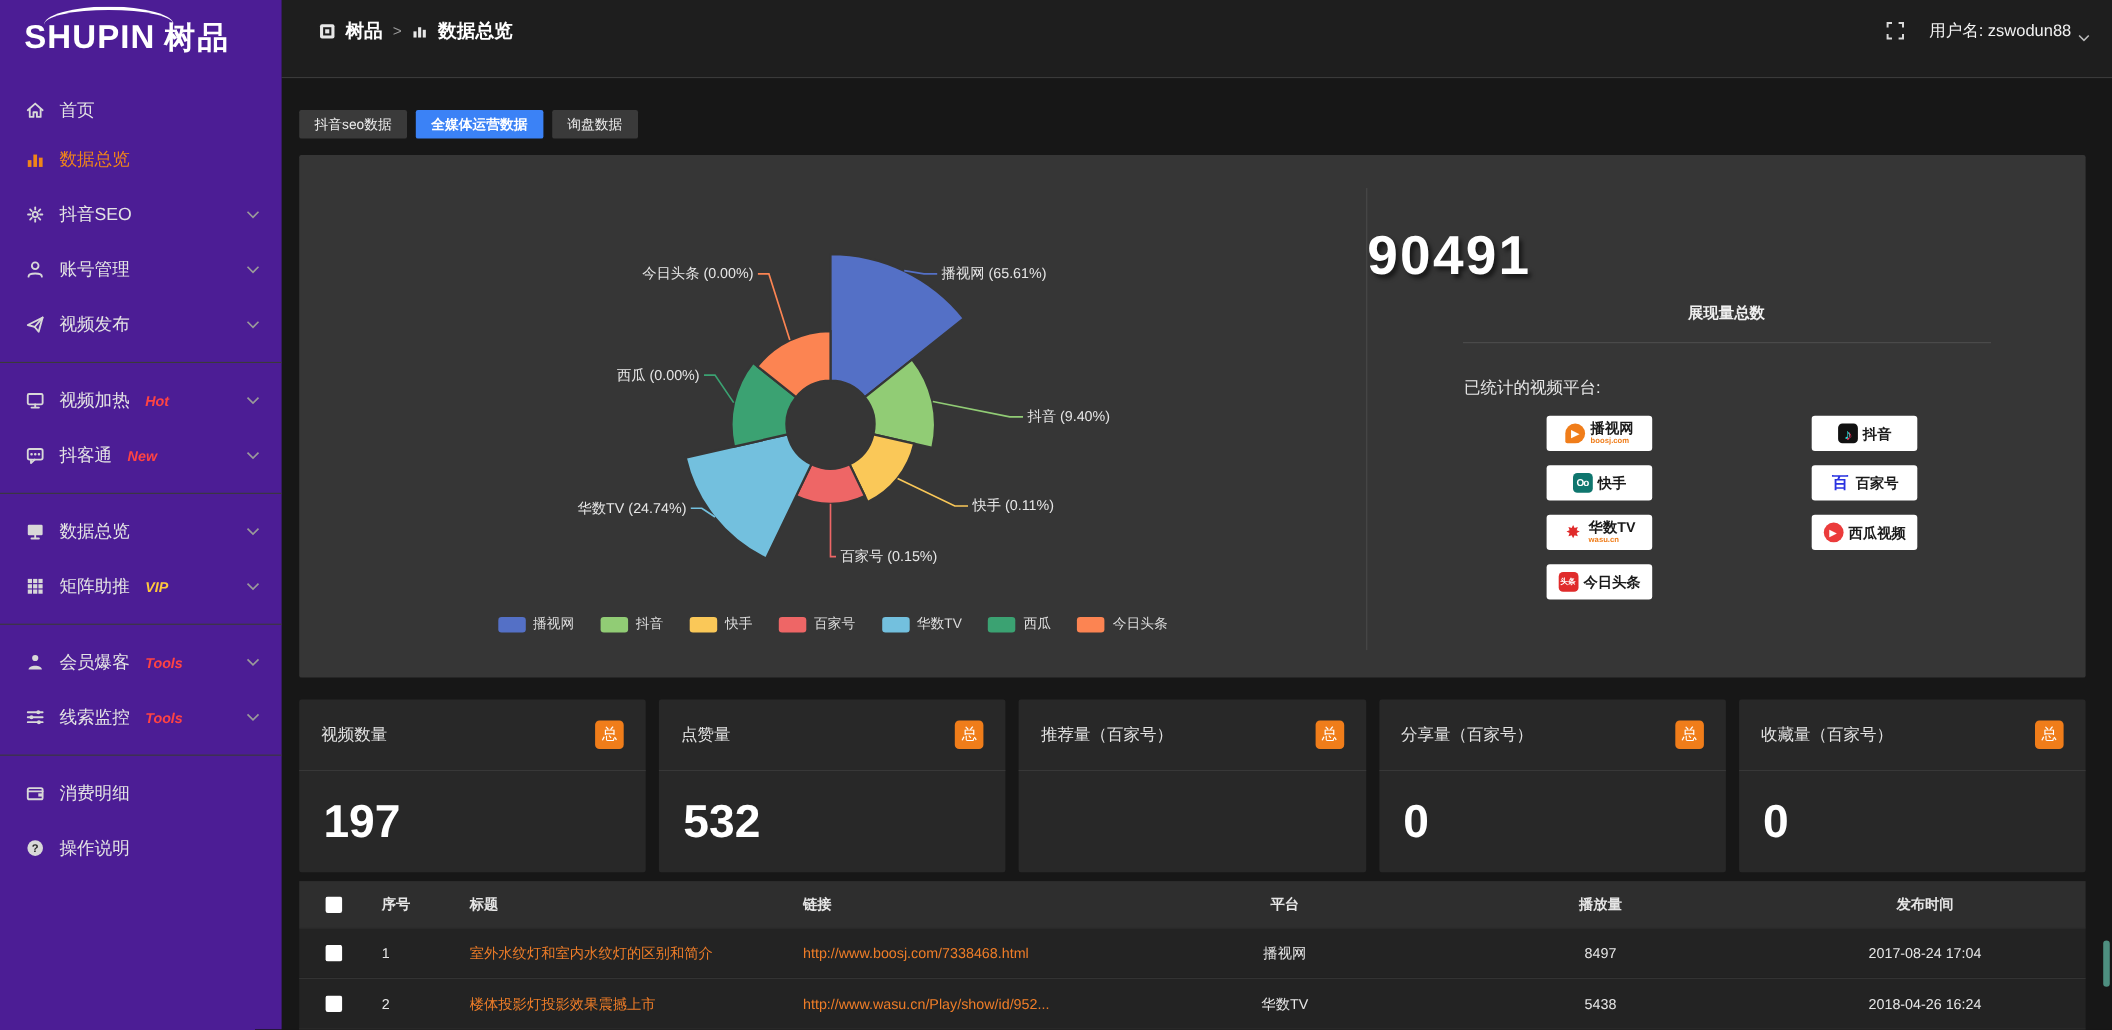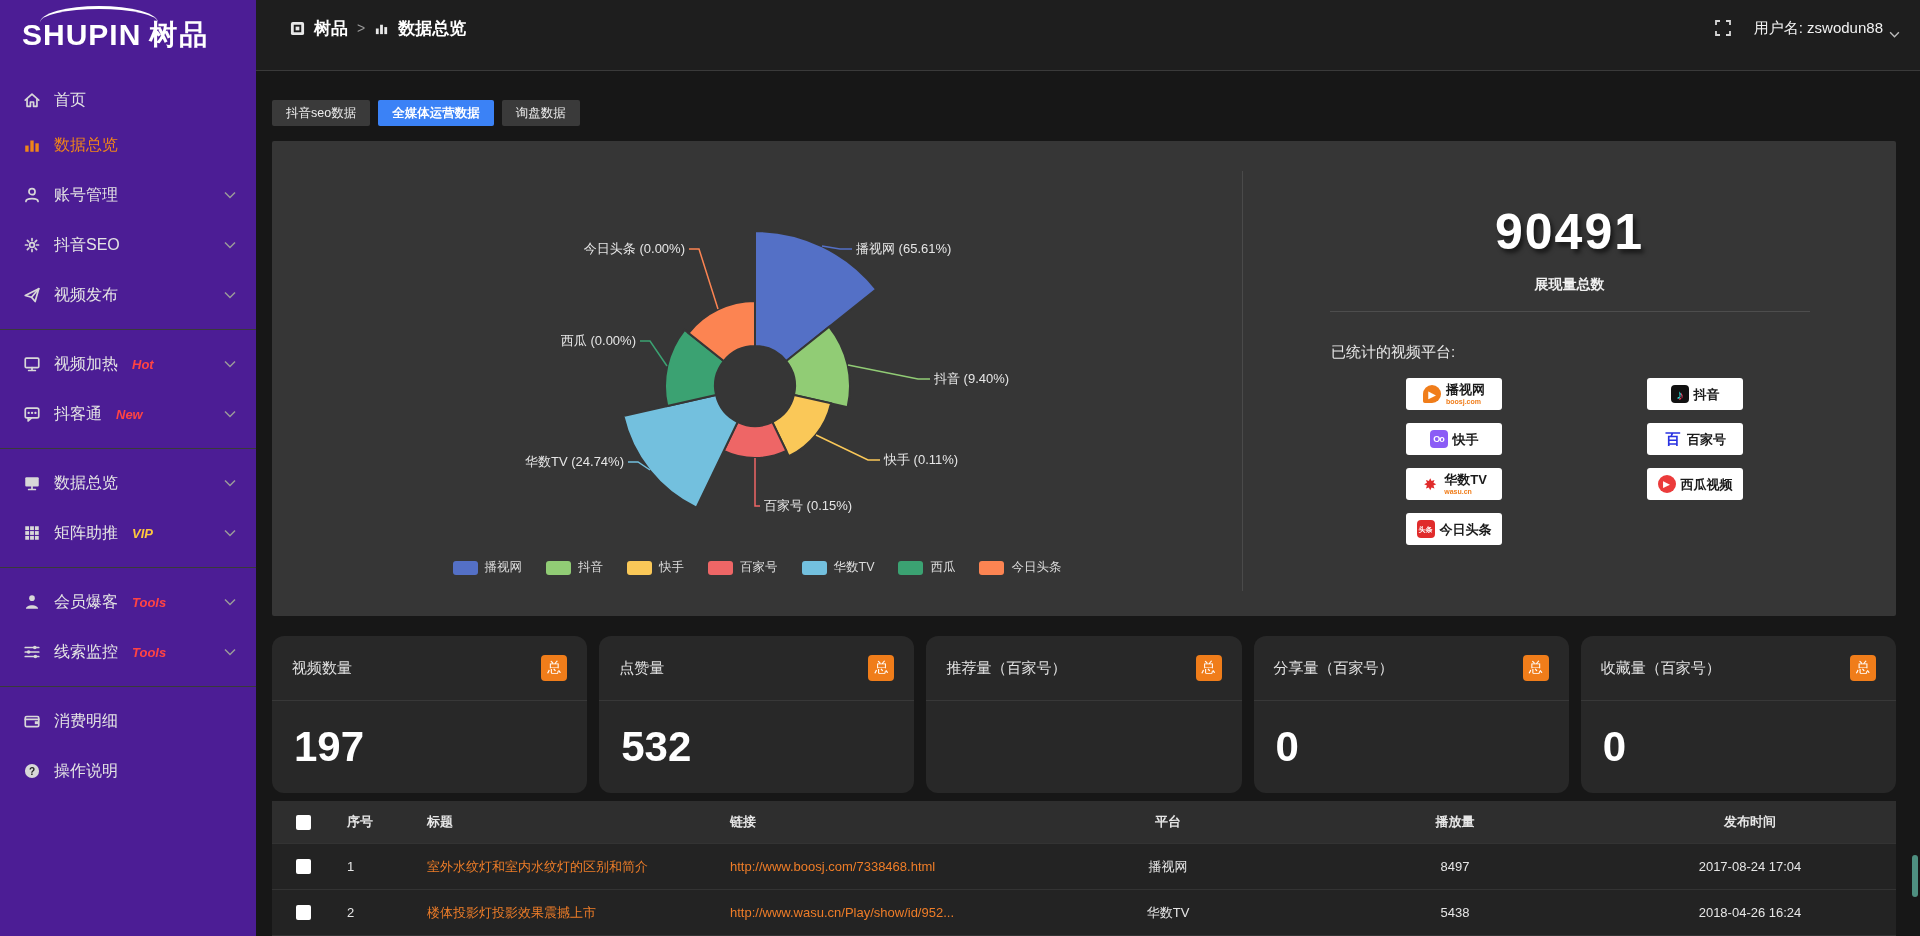--- a/index.html
+++ b/index.html
@@ -43,39 +43,39 @@
     color:#eee;font-size:12.5px;border-radius:2px;cursor:pointer;}
   .tab.active{background:#3b82f6;color:#fff;font-weight:bold;}
   
   .panel{margin-top:15px;height:475px;background:#363636;border-radius:2px;position:relative;}
   .rose-wrap{position:absolute;left:0;top:0;width:970px;height:475px;}
   .legend{position:absolute;left:0;bottom:40px;width:970px;display:flex;justify-content:center;gap:24px;}
   .legend-item{display:flex;align-items:center;gap:7px;cursor:pointer;}
   .legend-chip{width:25px;height:14px;border-radius:3px;}
   .legend-item span{font-size:12.5px;color:#ddd;}
   .right-col{position:absolute;left:970px;top:30px;bottom:25px;right:0;border-left:1px solid #4a4a4a;}
-  .big-number{position:absolute;top:32px;left:0;right:0;text-align:center;
+  .big-number{position:absolute;top:32px;left:0;right:0;text-align:left;
     font-size:50px;font-weight:800;color:#fff;letter-spacing:2px;
     text-shadow:3px 4px 4px rgba(0,0,0,.55);}
   .big-label{position:absolute;top:105px;left:0;right:0;text-align:center;
     font-size:14px;font-weight:bold;color:#f0f0f0;}
   .sum-divider{position:absolute;top:140px;left:87px;width:480px;border-top:1px solid #4d4d4d;}
   .platforms-title{position:absolute;top:172px;left:88px;font-size:15px;font-weight:normal;color:#e8e8e8;}
   .badges{position:absolute;top:207px;left:163px;display:grid;
     grid-template-columns:96px 96px;column-gap:145px;row-gap:13px;}
   .pbadge{width:96px;height:32px;background:#fff;border-radius:3px;display:flex;
     align-items:center;justify-content:center;gap:5px;color:#1a1a1a;}
   .pbadge .nm{font-size:13px;font-weight:bold;line-height:1;}
   .pbadge .stack{display:flex;flex-direction:column;line-height:1;}
   .pbadge .sub{font-size:7px;color:#f07d1a;font-weight:bold;margin-top:2px;}
   .lg{width:18px;height:18px;border-radius:4px;display:flex;align-items:center;justify-content:center;
     font-size:10px;font-weight:bold;color:#fff;flex:0 0 18px;}
   
   .cards{margin-top:20px;display:flex;gap:12px;}
-  .card{flex:1;height:157px;background:#282828;border-radius:12px;}
+  .card{flex:1;height:157px;background:#282828;border-radius:2px;}
   .card-head{height:64px;display:flex;align-items:center;padding:0 20px;border-bottom:1px solid #383838;}
   .card-head .cl{font-size:15px;color:#e2e2e2;}
   .card-badge{margin-left:auto;width:26px;height:26px;background:#f07d1a;border-radius:4px;
     color:#fff;font-size:14px;display:flex;align-items:center;justify-content:center;}
   .card-value{padding:22px 0 0 22px;font-size:42px;font-weight:bold;color:#fff;}
   
   .tablewrap{margin-top:8px;}
   .trow{display:flex;align-items:center;height:45px;background:#232323;border-top:1px solid #333;}
   .trow.head{height:42px;background:#2e2e2e;border-top:none;font-weight:bold;}
   .tcell{font-size:13px;color:#e6e6e6;padding:0 12px;box-sizing:border-box;overflow:hidden;
@@ -118,39 +118,39 @@
             <rect x="2" y="8.5" width="3" height="5.5" fill="currentColor" stroke="none"></rect>
             <rect x="6.5" y="4" width="3" height="10" fill="currentColor" stroke="none"></rect>
             <rect x="11" y="6.5" width="3" height="7.5" fill="currentColor" stroke="none"></rect>
           </svg>
         </span>
         <span class="lbl">数据总览</span>
       </div>
       <div class="nav-item">
         <span class="ic">
           <svg viewBox="0 0 16 16" width="18" height="18" fill="none" stroke="currentColor" stroke-width="1.5" stroke-linecap="round" stroke-linejoin="round">
+            <circle cx="8" cy="8" r="2.1"></circle>
+            <path d="M8 2.2 V4 M8 12 V13.8 M2.2 8 H4 M12 8 H13.8 M3.9 3.9 L5.2 5.2 M10.8 10.8 L12.1 12.1 M12.1 3.9 L10.8 5.2 M5.2 10.8 L3.9 12.1"></path>
+          </svg>
+        </span>
+        <span class="lbl">抖音SEO</span>
+        <span class="chev">
+          <svg width="12" height="8" viewBox="0 0 12 8" fill="none" stroke="currentColor" stroke-width="1.5">
+            <path d="M1 1.5 L6 6.5 L11 1.5"></path>
+          </svg>
+        </span>
+      </div>
+      <div class="nav-item">
+        <span class="ic">
+          <svg viewBox="0 0 16 16" width="18" height="18" fill="none" stroke="currentColor" stroke-width="1.5" stroke-linecap="round" stroke-linejoin="round">
             <circle cx="8" cy="5" r="2.7"></circle>
             <path d="M2.6 13.8 C2.6 10.4 13.4 10.4 13.4 13.8"></path>
           </svg>
         </span>
         <span class="lbl">账号管理</span>
-        <span class="chev">
-          <svg width="12" height="8" viewBox="0 0 12 8" fill="none" stroke="currentColor" stroke-width="1.5">
-            <path d="M1 1.5 L6 6.5 L11 1.5"></path>
-          </svg>
-        </span>
-      </div>
-      <div class="nav-item">
-        <span class="ic">
-          <svg viewBox="0 0 16 16" width="18" height="18" fill="none" stroke="currentColor" stroke-width="1.5" stroke-linecap="round" stroke-linejoin="round">
-            <circle cx="8" cy="8" r="2.1"></circle>
-            <path d="M8 2.2 V4 M8 12 V13.8 M2.2 8 H4 M12 8 H13.8 M3.9 3.9 L5.2 5.2 M10.8 10.8 L12.1 12.1 M12.1 3.9 L10.8 5.2 M5.2 10.8 L3.9 12.1"></path>
-          </svg>
-        </span>
-        <span class="lbl">抖音SEO</span>
         <span class="chev">
           <svg width="12" height="8" viewBox="0 0 12 8" fill="none" stroke="currentColor" stroke-width="1.5">
             <path d="M1 1.5 L6 6.5 L11 1.5"></path>
           </svg>
         </span>
       </div>
       <div class="nav-item">
         <span class="ic">
           <svg viewBox="0 0 16 16" width="18" height="18" fill="none" stroke="currentColor" stroke-width="1.5" stroke-linecap="round" stroke-linejoin="round">
             <path d="M2 8.4 L14 2.4 L10.8 13.8 L7.6 10 Z"></path>
@@ -407,21 +407,21 @@
               <span class="sub">boosj.com</span>
             </span>
           </div>
           <div class="pbadge">
             <span class="lg" style="background:#111;">
               <span style="color:#2ce8e3;text-shadow:1.5px 1px 0 #f2335a;font-size:13px;">♪</span>
             </span>
             <span class="nm">抖音</span>
           </div>
           <div class="pbadge">
-            <span class="lg" style="background:#8b5cf6;font-size:9px;letter-spacing:-1px;">Oo</span>
+            <span class="lg" style="background:#0f766e;font-size:9px;letter-spacing:-1px;">Oo</span>
             <span class="nm">快手</span>
           </div>
           <div class="pbadge">
             <span class="lg" style="background:#fff;color:#2932e1;font-size:15px;">百</span>
             <span class="nm">百家号</span>
           </div>
           <div class="pbadge">
             <span class="lg" style="background:#fff;color:#e02b2b;font-size:16px;">✸</span>
             <span class="stack">
               <span class="nm">华数TV</span>

